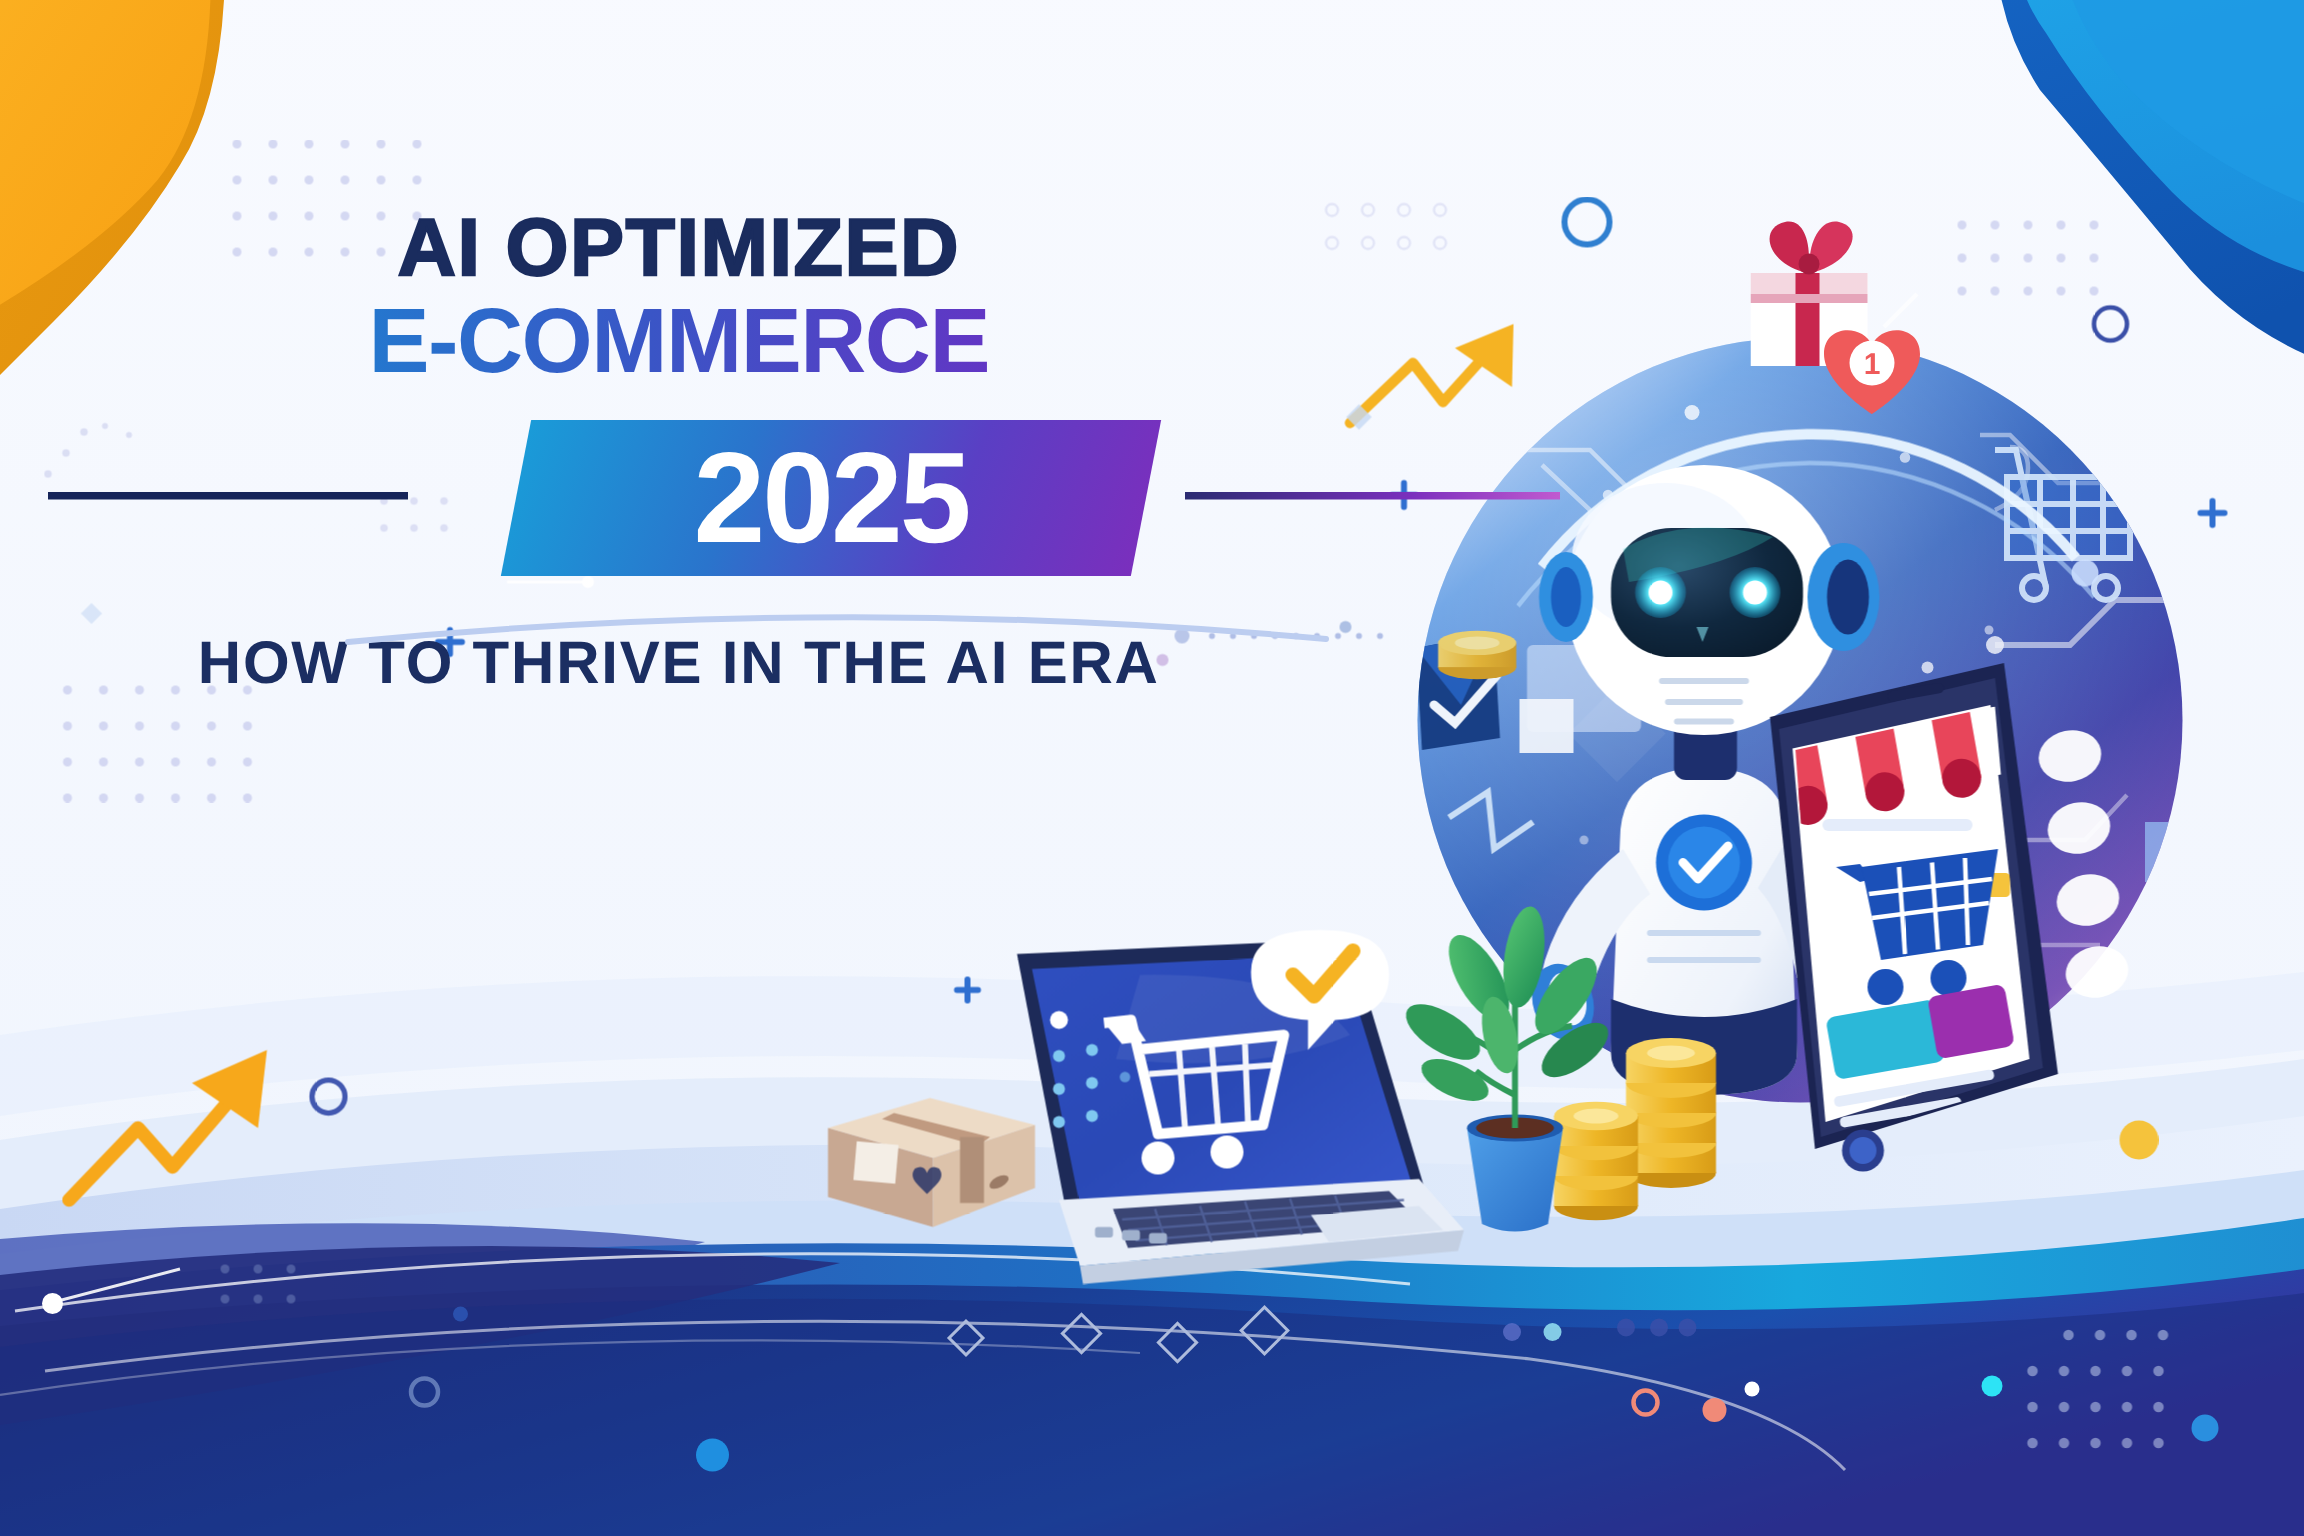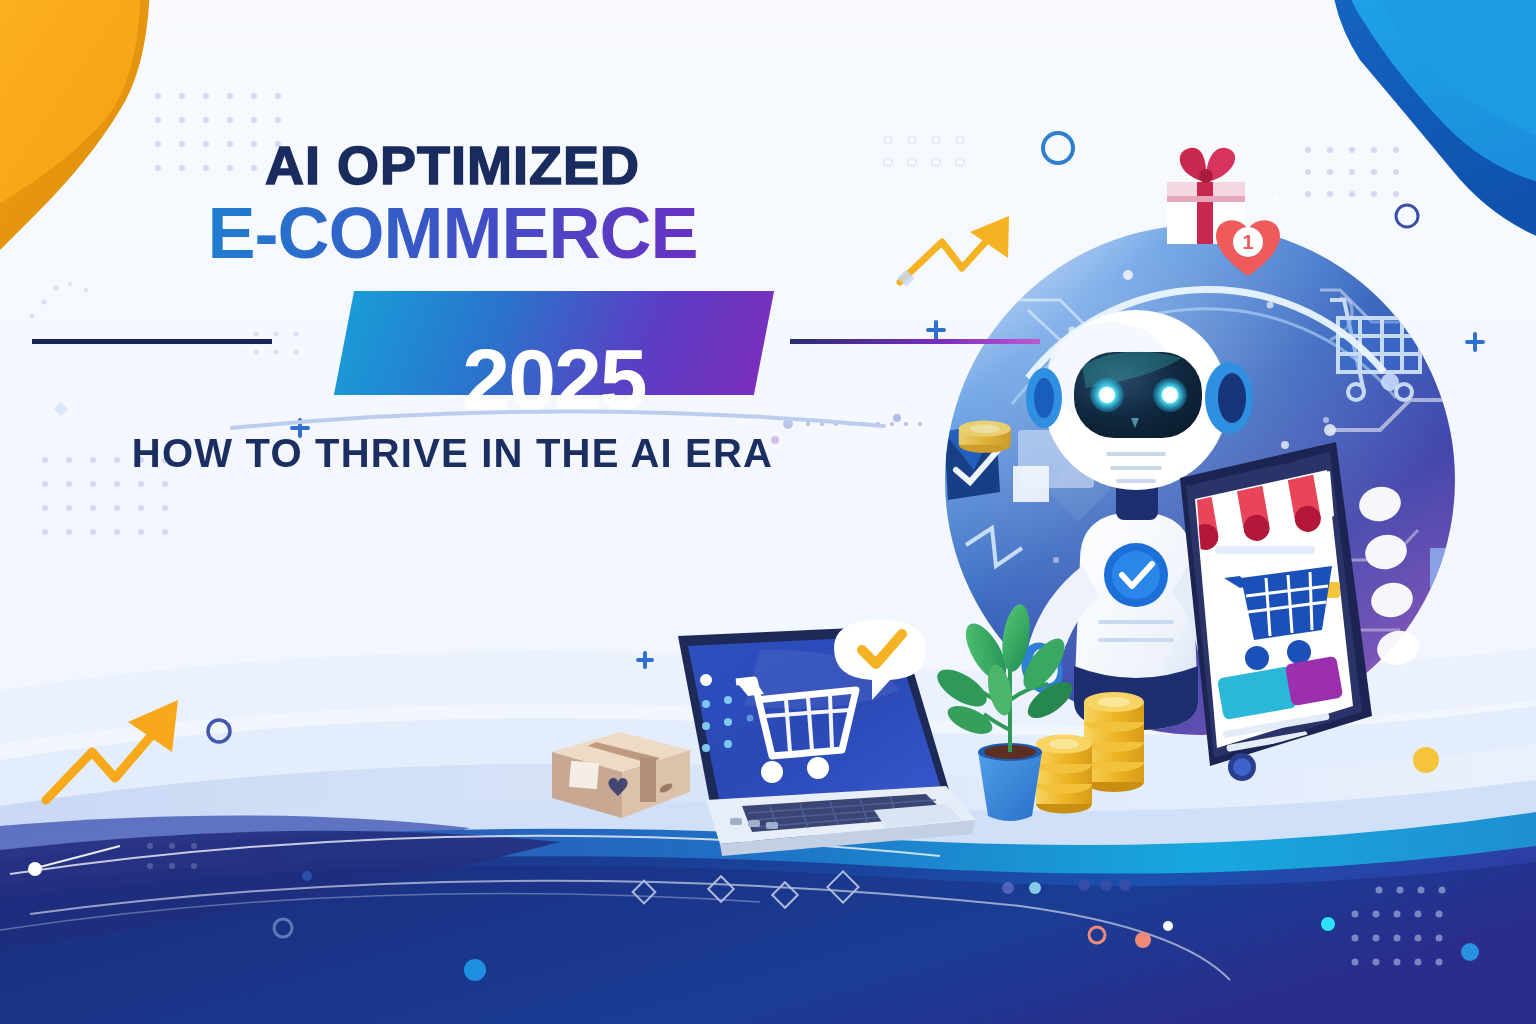--- a/index.html
+++ b/index.html
@@ -12,35 +12,35 @@
   #bg-svg{position:absolute;inset:0;width:1536px;height:1024px;}
   
   #title-block{position:absolute;left:0;top:138px;width:905px;text-align:center;}
   #headline-top{
     font-size:54px;font-weight:700;letter-spacing:1px;color:#1a2c5e;
     line-height:1.02;margin:0;
     font-family:"Liberation Sans",sans-serif;
     -webkit-text-stroke:1.5px #1a2c5e;
   }
   #headline-main{
-    font-size:72px;font-weight:700;letter-spacing:-1px;line-height:1.0;margin:4px 0 0 0;
+    font-size:61px;font-weight:700;letter-spacing:-1px;line-height:1.0;margin:4px 0 0 0;
     background:linear-gradient(90deg,#1598d6 0%,#1f7fd0 22%,#3a55c6 48%,#6533c4 75%,#7b2fbf 100%);
     -webkit-background-clip:text;background-clip:text;color:transparent;
     -webkit-text-fill-color:transparent;
   }
   #year-row{position:relative;height:128px;margin-top:8px;}
   #year-banner{
     position:absolute;left:344px;top:14px;width:420px;height:104px;
     background:linear-gradient(100deg,#1a9bd8 0%,#2a74cc 35%,#5a3fc4 70%,#7a2fbd 100%);
     transform:skewX(-11deg);
   }
   #year-text{
     position:absolute;left:344px;top:14px;width:420px;height:104px;
     display:flex;align-items:center;justify-content:center;
-    color:#ffffff;font-size:86px;font-weight:700;letter-spacing:-2px;margin-top:36px;
+    color:#ffffff;font-size:86px;font-weight:700;letter-spacing:-2px;
   }
   .rule{position:absolute;height:5px;}
   #rule-left{left:32px;top:62px;width:240px;background:linear-gradient(90deg,#16255a,#16255a);}
   #rule-right{left:790px;top:62px;width:250px;background:linear-gradient(90deg,#2b2c72 0%,#7a2fbd 60%,#c05ad0 100%);}
   #subhead{
     margin:26px 0 0 0;font-size:40px;font-weight:700;letter-spacing:1.2px;color:#1b2e62;
   }
   #underswoosh{position:absolute;left:228px;top:402px;width:660px;height:28px;}
 </style>
 </head>

